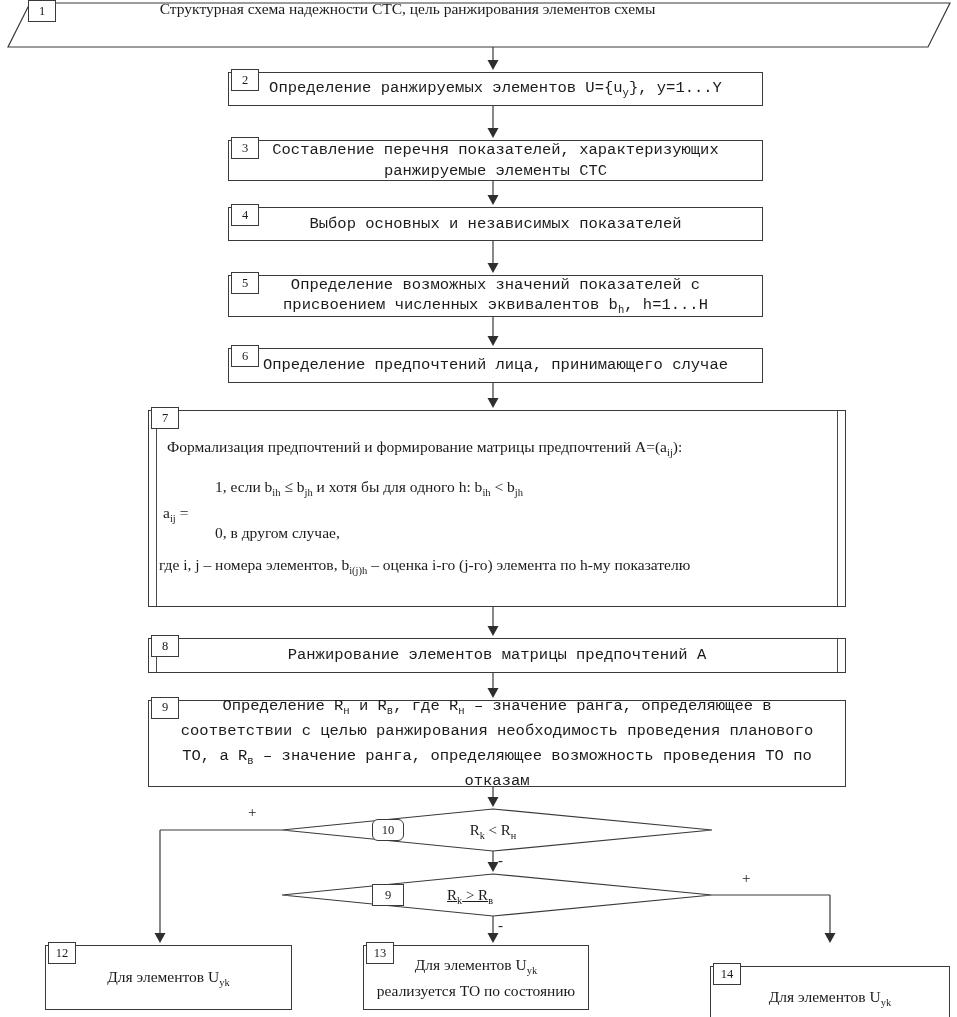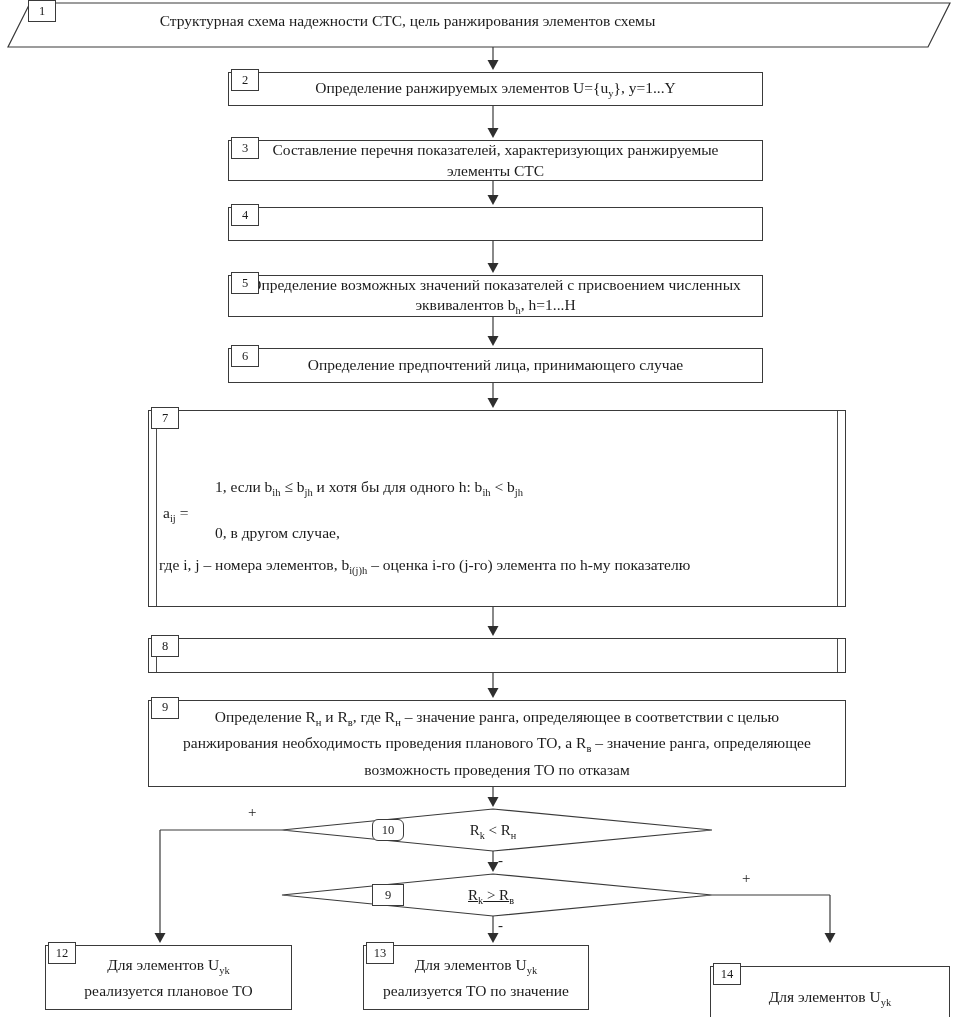--- a/index.html
+++ b/index.html
@@ -5,26 +5,26 @@
   html,body{margin:0;padding:0;background:#fff;}
   .canvas{position:relative;width:957px;height:1017px;background:#fff;overflow:hidden;
           font-family:"Liberation Serif","DejaVu Serif",serif;color:#1b1b1b;}
   .svglayer{position:absolute;left:0;top:0;width:957px;height:1017px;}
   .svglayer line{stroke:#3a3a3a;stroke-width:1.2;}
   .svglayer .outline{fill:#ffffff;stroke:#3a3a3a;stroke-width:1.2;}
   .svglayer .arrow{fill:#2e2e2e;stroke:none;}
   .box{position:absolute;border:1px solid #3a3a3a;background:#fff;box-sizing:border-box;
        display:flex;align-items:center;justify-content:center;text-align:center;
        font-size:15.5px;line-height:1.3;}
-  .btxt{padding:0 12px;}
+  .btxt{padding:0 12px;font-family:Liberation Mono, monospace;}
   .numtag{position:absolute;left:2px;top:-4px;width:26px;height:20px;border:1px solid #3a3a3a;
           background:#fff;font-size:12.5px;display:flex;align-items:center;justify-content:center;z-index:3;}
   .numtag-free{left:auto;top:auto;}
   .overlay{position:absolute;z-index:2;}
-  .title1{left:0;top:12px;width:815px;text-align:center;font-size:15.5px;}
+  .title1{left:0;top:0;width:815px;text-align:center;font-size:15.5px;}
   .dtext{text-align:center;font-size:15px;height:20px;line-height:20px;}
   .blabel{position:absolute;font-size:15px;z-index:2;}
   .inner-rule{position:absolute;top:0;bottom:0;width:1px;background:#4a4a4a;}
   .box7{display:block;text-align:left;}
   .b7-item{position:absolute;font-size:15.5px;line-height:1.35;}
   .bottom-box{flex-direction:column;line-height:1.5;text-align:center;}
   sub{font-size:0.68em;}
 </style>
 </head>
 <body>
@@ -88,73 +88,75 @@
     <div class="btxt">Определение ранжируемых элементов U={u<sub>y</sub>}, y=1...Y</div>
   </div>
 
   <div class="box" style="left:228px;top:140px;width:535px;height:41px;">
     <div class="numtag">3</div>
     <div class="btxt">Составление перечня показателей, характеризующих ранжируемые элементы СТС</div>
   </div>
 
   <div class="box" style="left:228px;top:207px;width:535px;height:34px;">
     <div class="numtag">4</div>
+    <div class="btxt">Выбор основных и независимых показателей</div>
   </div>
 
   <div class="box" style="left:228px;top:275px;width:535px;height:42px;">
     <div class="numtag">5</div>
     <div class="btxt">Определение возможных значений показателей с присвоением численных эквивалентов b<sub>h</sub>, h=1...H</div>
   </div>
 
   <div class="box" style="left:228px;top:348px;width:535px;height:35px;">
     <div class="numtag">6</div>
     <div class="btxt">Определение предпочтений лица, принимающего случае</div>
   </div>
 
   <div class="box box7" style="left:148px;top:410px;width:698px;height:197px;">
     <div class="numtag">7</div>
     <div class="inner-rule" style="left:7px;"></div>
     <div class="inner-rule" style="right:7px;"></div>
+    <div class="b7-item" style="left:18px;top:26px;right:22px;">Формализация предпочтений и формирование матрицы предпочтений A=(a<sub>ij</sub>):</div>
     <div class="b7-item" style="left:14px;top:92px;">a<sub>ij</sub> =</div>
     <div class="b7-item" style="left:66px;top:66px;">1, если b<sub>ih</sub> ≤ b<sub>jh</sub> и хотя бы для одного h: b<sub>ih</sub> &lt; b<sub>jh</sub></div>
     <div class="b7-item" style="left:66px;top:112px;">0, в другом случае,</div>
     <div class="b7-item" style="left:10px;top:144px;width:566px;">где i, j – номера элементов, b<sub>i(j)h</sub> – оценка i-го (j-го) элемента по h-му показателю</div>
   </div>
 
   <div class="box" style="left:148px;top:638px;width:698px;height:35px;">
     <div class="numtag">8</div>
     <div class="inner-rule" style="left:7px;"></div>
     <div class="inner-rule" style="right:7px;"></div>
+    <div class="btxt">Ранжирование элементов матрицы предпочтений А</div>
   </div>
 
   <div class="box" style="left:148px;top:700px;width:698px;height:87px;line-height:1.55;">
     <div class="numtag">9</div>
     <div class="btxt" style="padding:0 20px;">Определение R<sub>н</sub> и R<sub>в</sub>, где R<sub>н</sub> – значение ранга, определяющее в соответствии с целью ранжирования необходимость проведения планового ТО, а R<sub>в</sub> – значение ранга, определяющее возможность проведения ТО по отказам</div>
   </div>
 
   <div class="overlay dtext" style="left:433px;top:820px;width:120px;">R<sub>k</sub> &lt; R<sub>н</sub></div>
   <div class="numtag numtag-free overlay" style="left:372px;top:819px;width:30px;border-radius:6px;">10</div>
   <div class="blabel" style="left:248px;top:804px;">+</div>
   <div class="blabel" style="left:498px;top:852px;">-</div>
 
-  <div class="overlay dtext" style="left:431px;top:885px;width:120px;text-decoration:underline;">R<sub>k</sub> &gt; R<sub>в</sub></div>
+  <div class="overlay dtext" style="left:410px;top:885px;width:120px;text-decoration:underline;">R<sub>k</sub> &gt; R<sub>в</sub></div>
   <div class="numtag numtag-free overlay" style="left:372px;top:884px;width:30px;">9</div>
   <div class="blabel" style="left:742px;top:870px;">+</div>
   <div class="blabel" style="left:498px;top:917px;">-</div>
 
   <div class="box bottom-box" style="left:45px;top:945px;width:247px;height:65px;">
     <div class="numtag">12</div>
     <div>Для элементов U<sub>yk</sub></div>
-    <div>реализуется плановое ТО</div>
   </div>
 
   <div class="box bottom-box" style="left:363px;top:945px;width:226px;height:65px;">
     <div class="numtag">13</div>
     <div>Для элементов U<sub>yk</sub></div>
-    <div>реализуется ТО по значение</div>
+    <div>реализуется ТО по состоянию</div>
   </div>
 
   <div class="box bottom-box" style="left:710px;top:966px;width:240px;height:63px;font-family:Liberation Serif, serif;">
     <div class="numtag">14</div>
     <div>Для элементов U<sub>yk</sub></div>
   </div>
 
 </div>
 
 </body></html>

